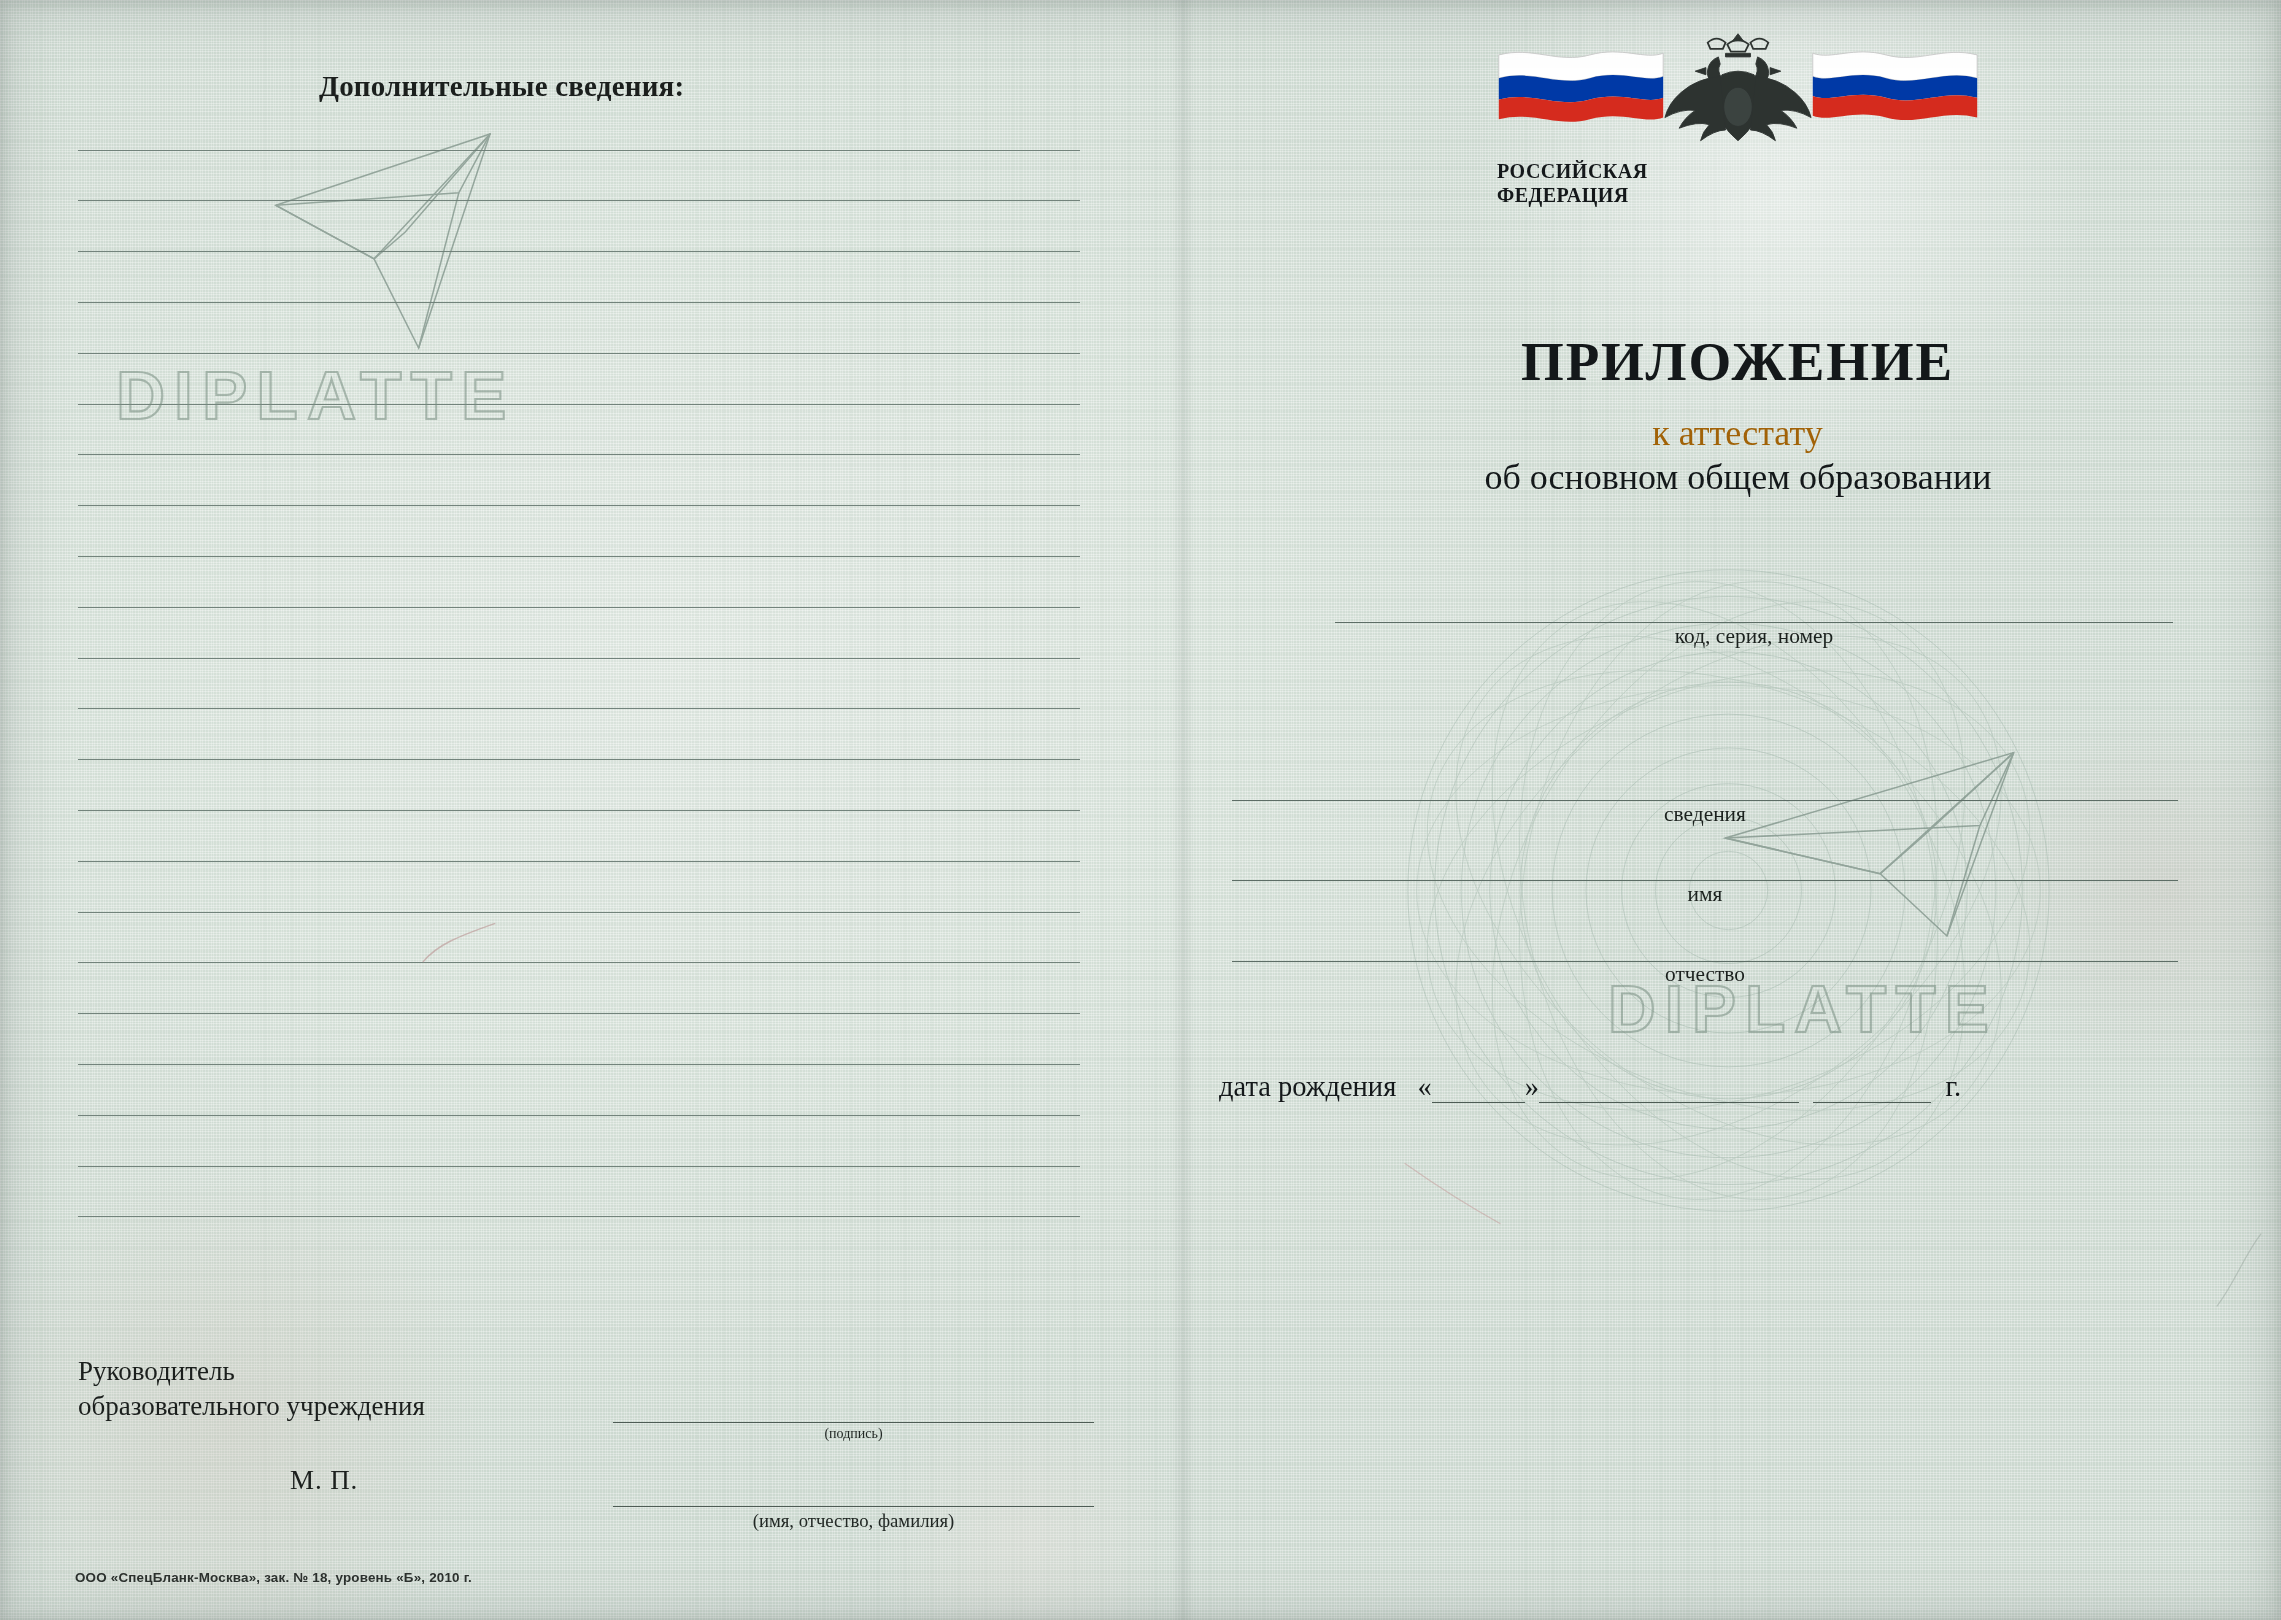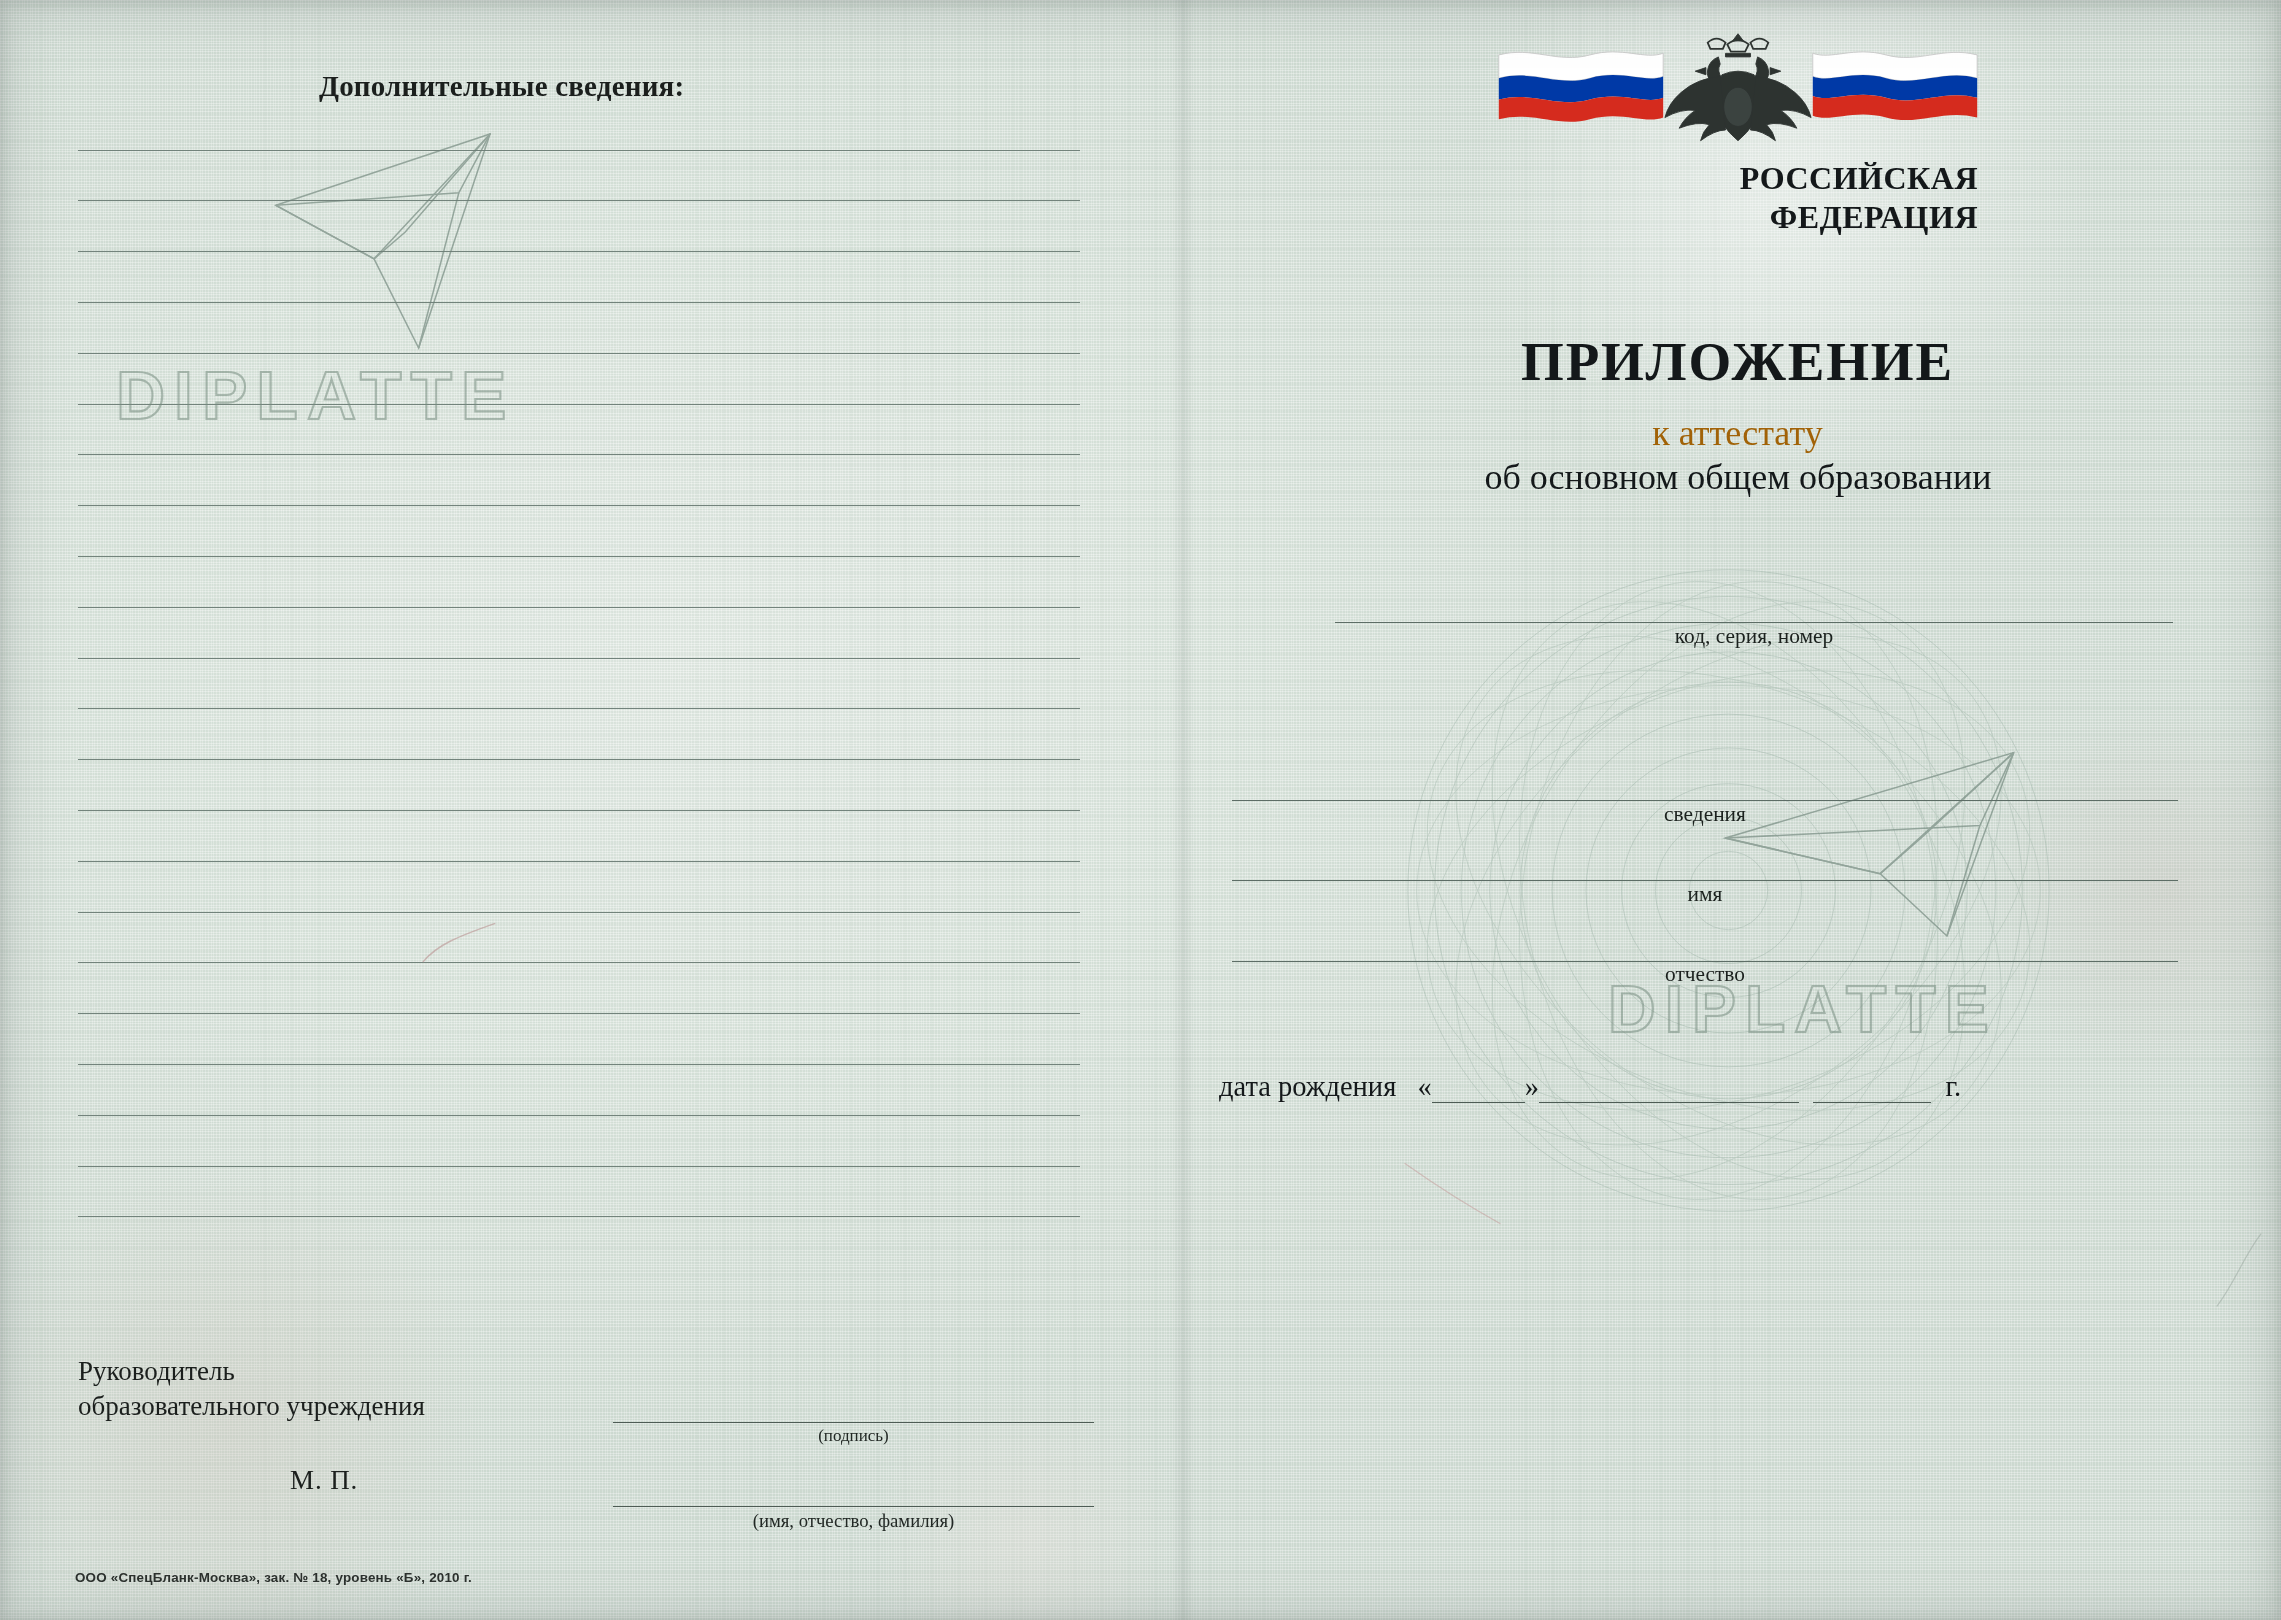--- a/index.html
+++ b/index.html
@@ -120,21 +120,21 @@
     top: 1422px;
     width: 481px;
     border-top: 1.5px solid #4e5c55;
   }
   .sig-cap-1 {
     position: absolute;
     left: 613px;
     top: 1426px;
     width: 481px;
     text-align: center;
-    font-size: 17px;
+    font-size: 14px;
     color: #222825;
   }
   .sig-rule-2 {
     position: absolute;
     left: 613px;
     top: 1506px;
     width: 481px;
     border-top: 1.5px solid #4e5c55;
   }
   .sig-cap-2 {
@@ -181,24 +181,24 @@
     left: 159px;
     top: 5.3px;
     width: 164px;
     height: 118px;
   }
   .rf-title {
     position: absolute;
     left: 1497px;
     top: 159px;
     width: 481px;
-    text-align: right;
+    text-align: left;
     font-family: "Liberation Serif", serif;
     font-weight: bold;
-    font-size: 32px;
+    font-size: 20px;
     line-height: 1.22;
     letter-spacing: 0.5px;
     color: #14181a;
   }
   .prilozhenie {
     position: absolute;
     left: 1265px;
     top: 330px;
     width: 945px;
     text-align: center;

